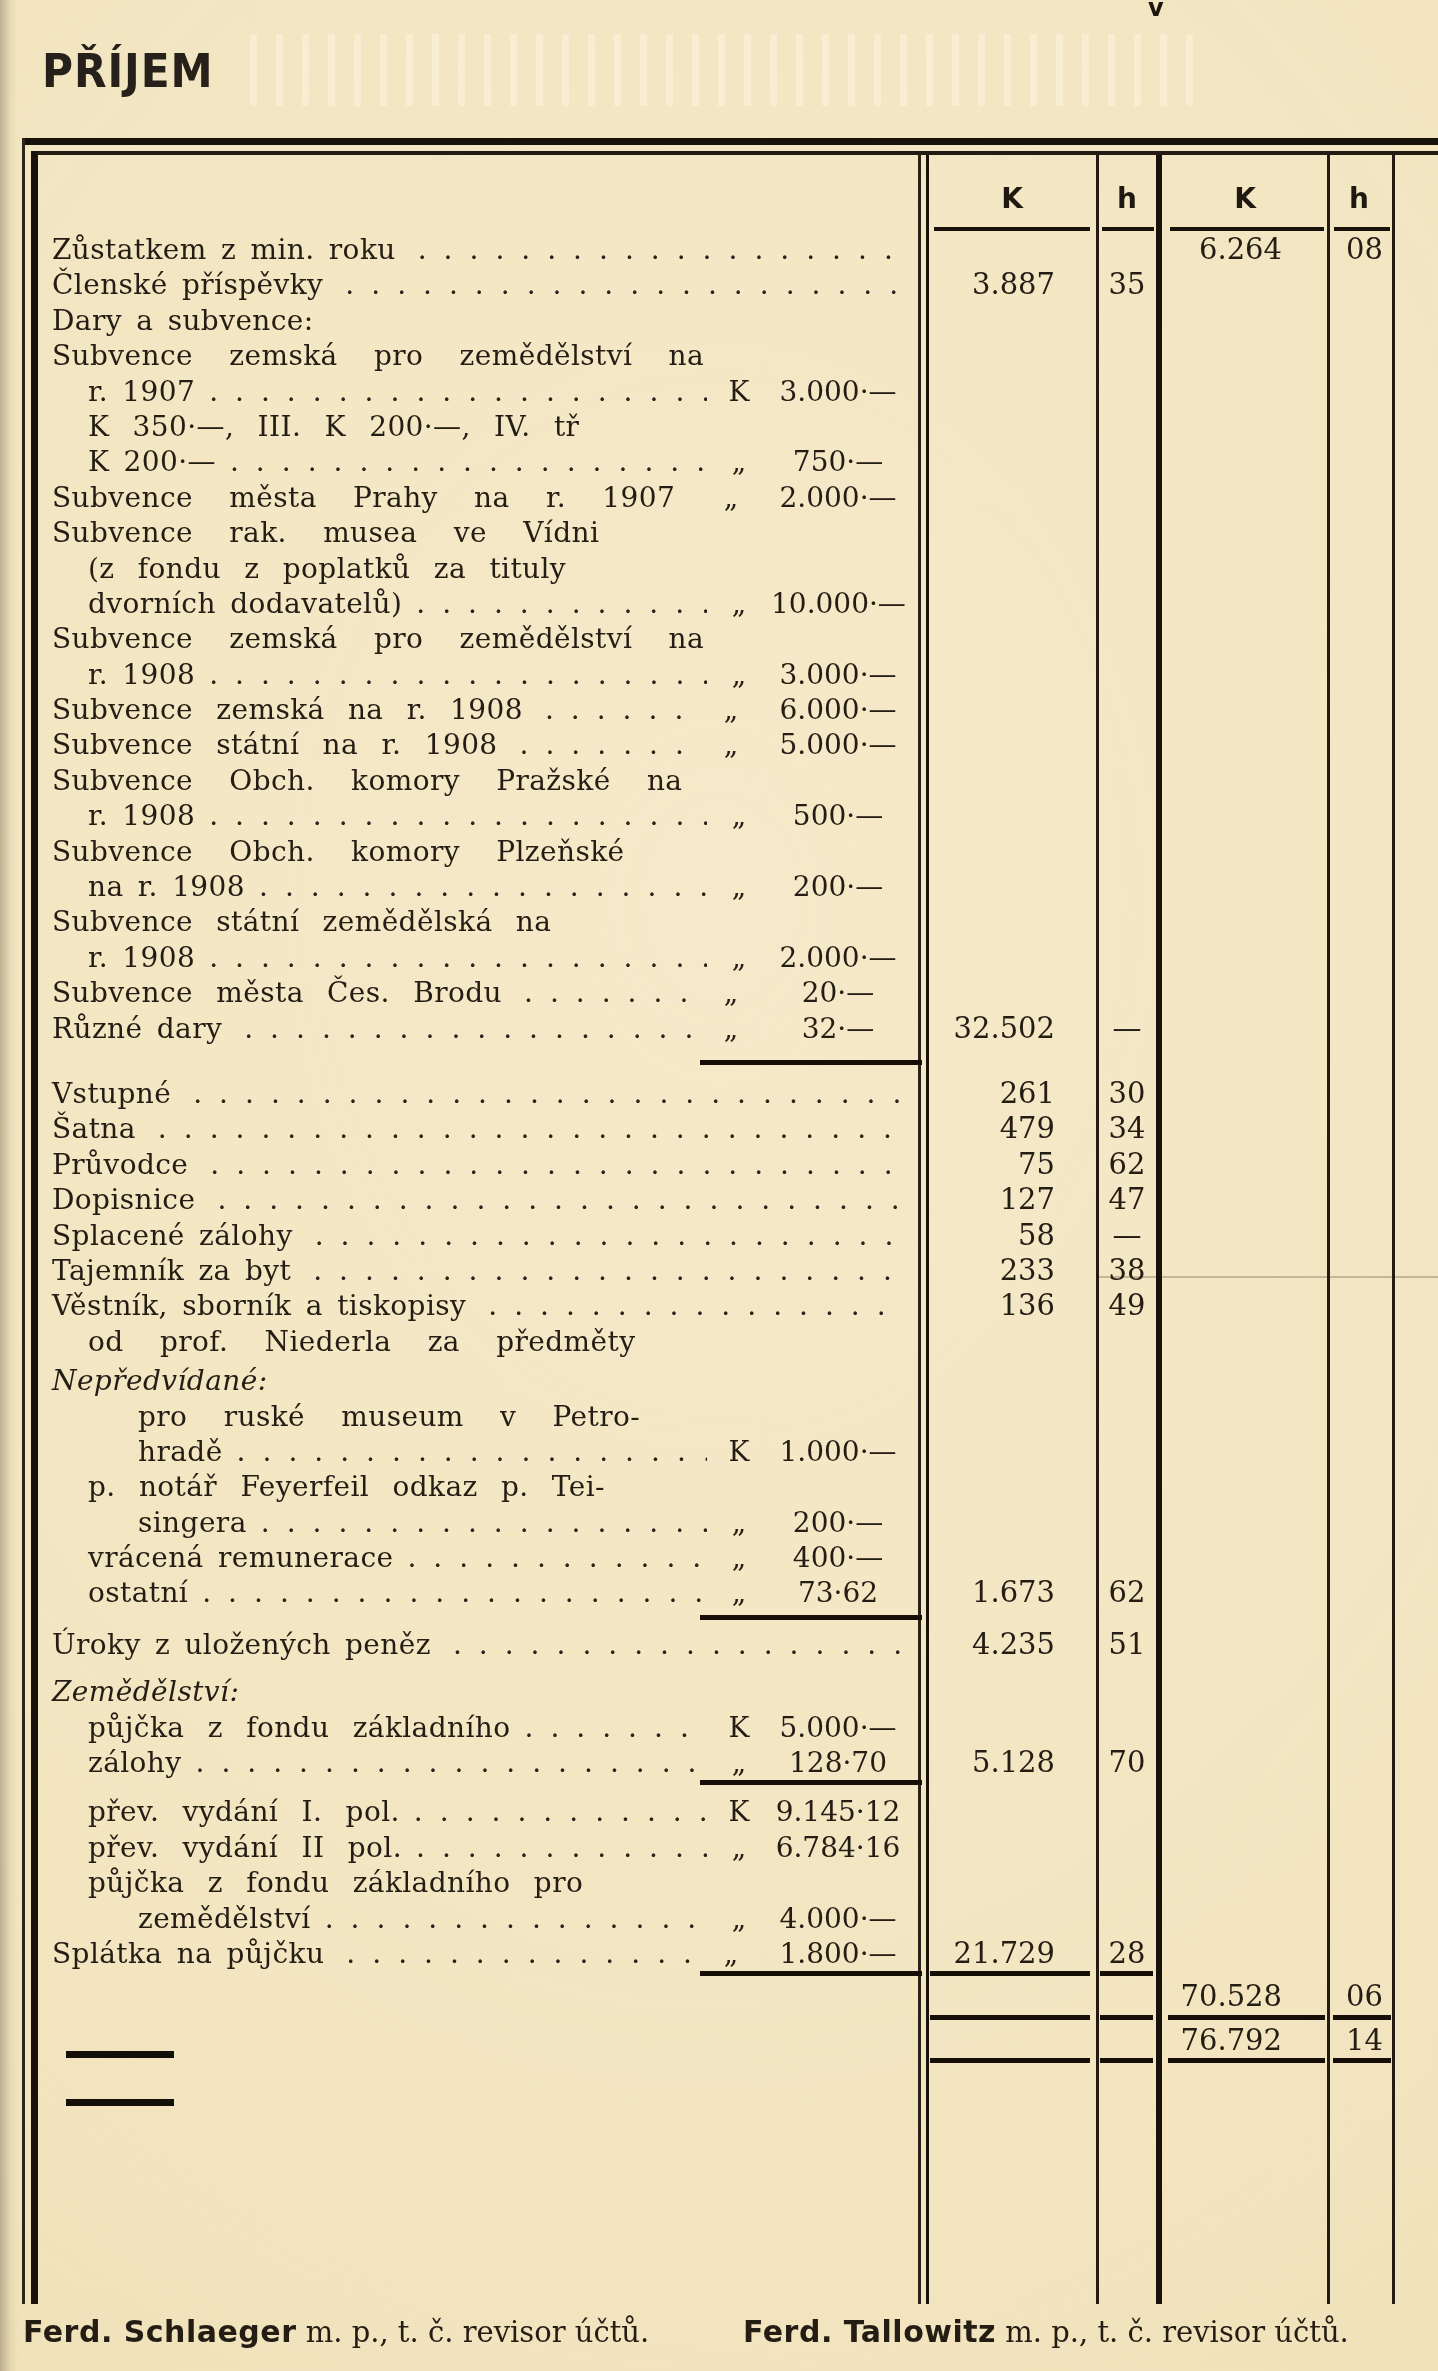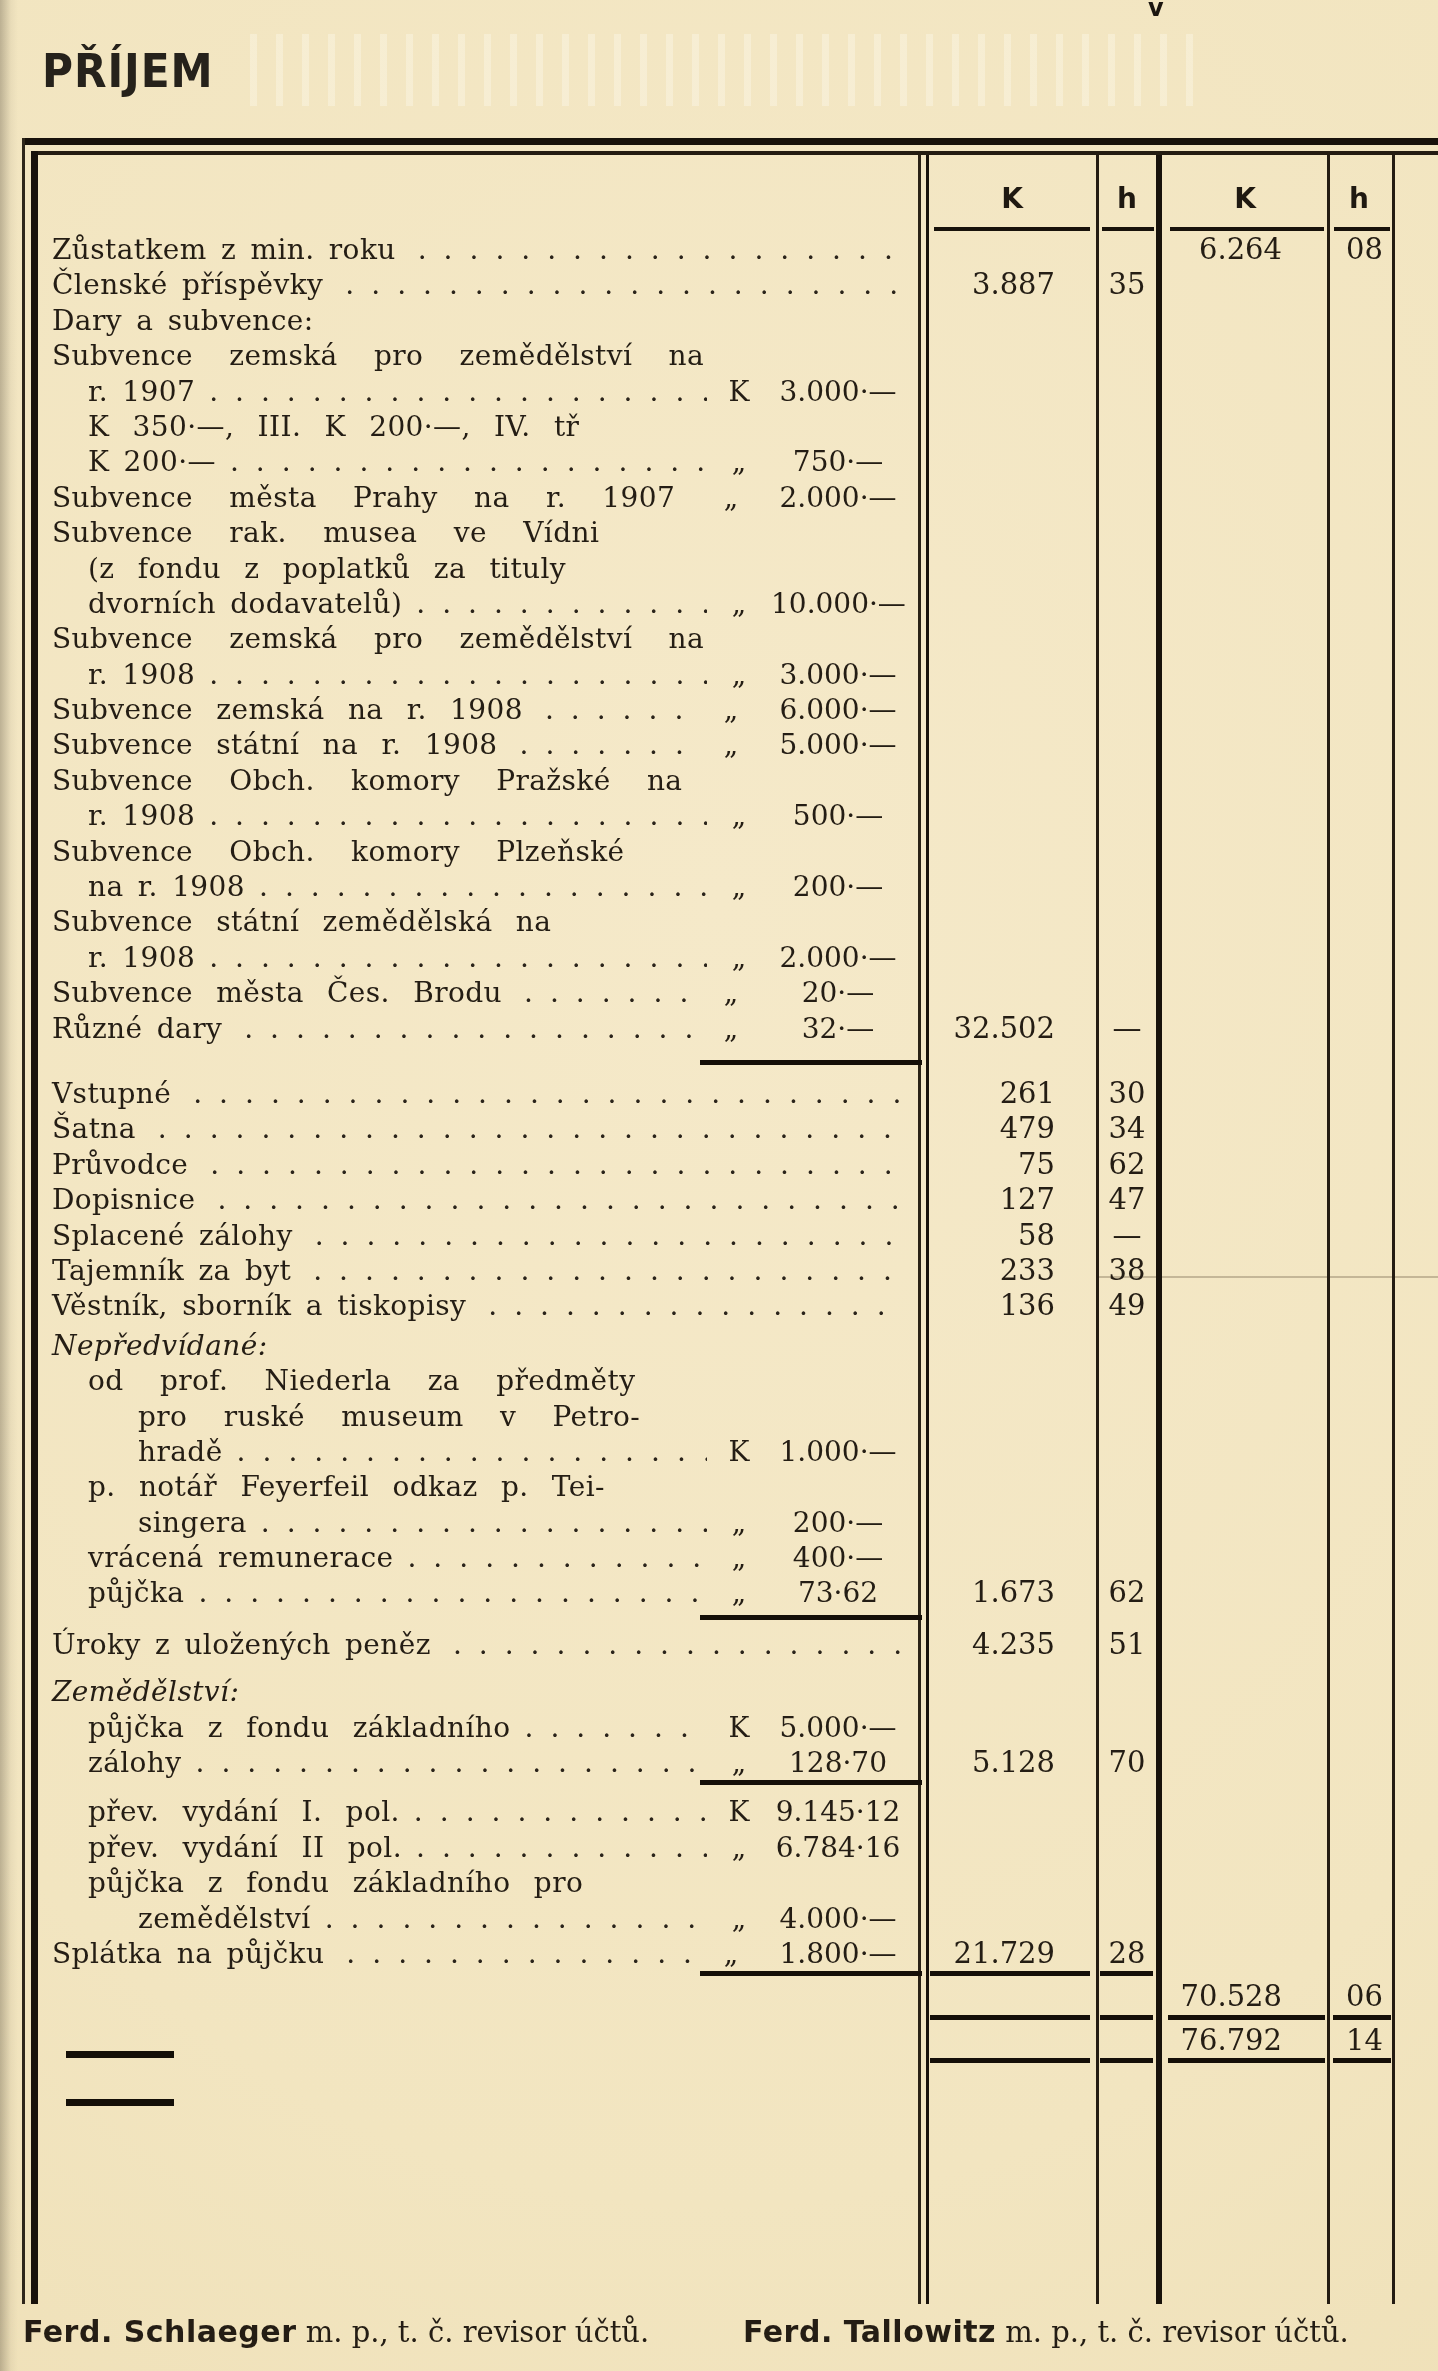--- a/index.html
+++ b/index.html
@@ -431,41 +431,41 @@
       <div class="row">
         <div class="desc ind0 sp0">
           <span class="label">Věstník, sborník a tiskopisy</span>
           <span class="leader">................................................</span>
         </div>
         <div class="cell k1">136</div>
         <div class="cell h1">49</div>
         <div class="cell k2"></div>
         <div class="cell h2"></div>
       </div>
+      <div class="row">
+        <div class="desc ind1 sp2">
+          <span class="label">od prof. Niederla za předměty</span>
+          <span class="spacer"></span>
+        </div>
+        <div class="cell k1"></div>
+        <div class="cell h1"></div>
+        <div class="cell k2"></div>
+        <div class="cell h2"></div>
+      </div>
       <div class="row" style="margin-top: 4px;">
         <div class="desc ind0 sp0 it">
           <span class="label">Nepředvídané:</span>
           <span class="spacer"></span>
         </div>
         <div class="cell k1"></div>
         <div class="cell h1"></div>
         <div class="cell k2"></div>
         <div class="cell h2"></div>
       </div>
       <div class="row">
-        <div class="desc ind1 sp2">
-          <span class="label">od prof. Niederla za předměty</span>
-          <span class="spacer"></span>
-        </div>
-        <div class="cell k1"></div>
-        <div class="cell h1"></div>
-        <div class="cell k2"></div>
-        <div class="cell h2"></div>
-      </div>
-      <div class="row">
         <div class="desc ind2 sp2">
           <span class="label">pro ruské museum v Petro-</span>
           <span class="spacer"></span>
         </div>
         <div class="cell k1"></div>
         <div class="cell h1"></div>
         <div class="cell k2"></div>
         <div class="cell h2"></div>
       </div>
       <div class="row">
@@ -509,21 +509,21 @@
           <span class="marker">„</span>
           <span class="amount">400·—</span>
         </div>
         <div class="cell k1"></div>
         <div class="cell h1"></div>
         <div class="cell k2"></div>
         <div class="cell h2"></div>
       </div>
       <div class="row">
         <div class="desc ind1 sp0">
-          <span class="label">půjčka</span>
+          <span class="label">ostatní</span>
           <span class="leader">................................................</span>
           <span class="marker">„</span>
           <span class="amount">73·62</span>
         </div>
         <div class="cell k1">1.673</div>
         <div class="cell h1">62</div>
         <div class="cell k2"></div>
         <div class="cell h2"></div>
       </div>
       <div class="rulerow" style="height: 16px;">

